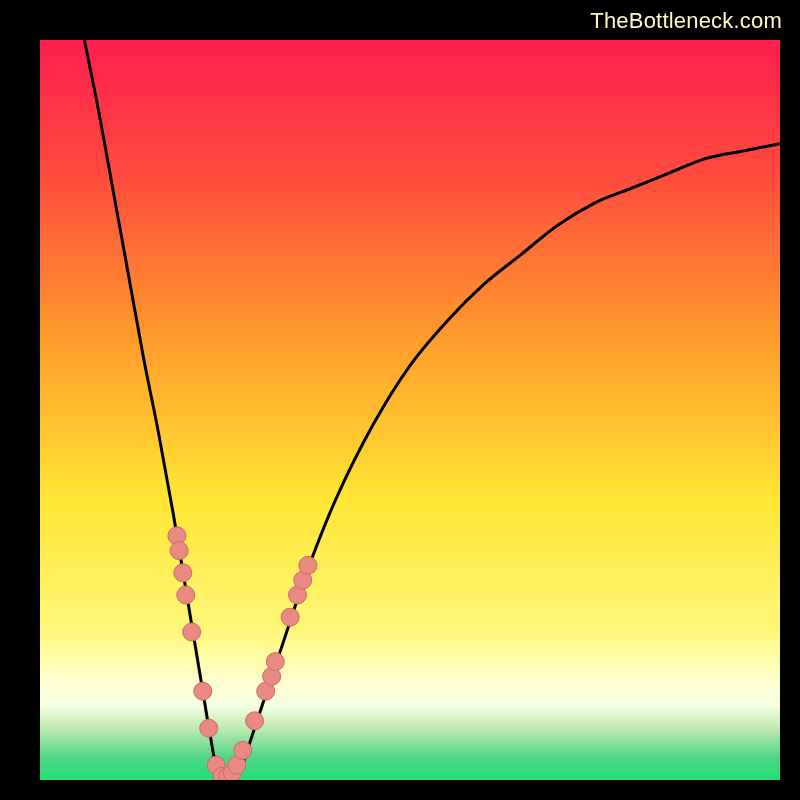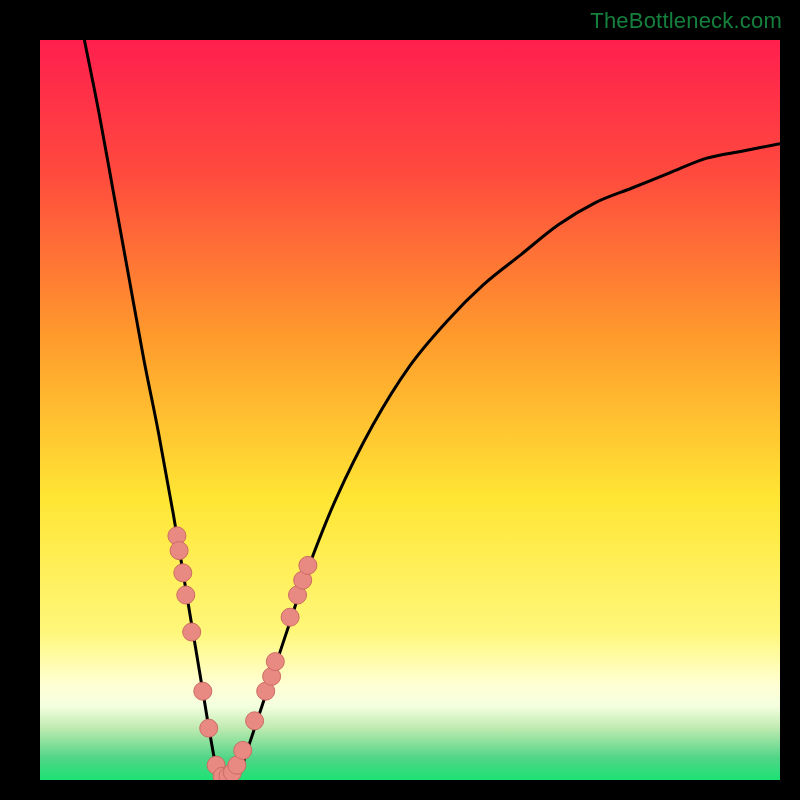--- a/index.html
+++ b/index.html
@@ -26,21 +26,21 @@
   }
   .plot-area svg {
     display: block;
     width: 740px;
     height: 740px;
   }
   .watermark {
     position: absolute;
     top: 8px;
     right: 18px;
-    color: #15803d;
+    color: #fef9c3;
     font-size: 22px;
     letter-spacing: 0.2px;
     font-weight: 400;
     user-select: none;
   }
 </style>
 </head>
 <body>
 
 <div class="frame">

